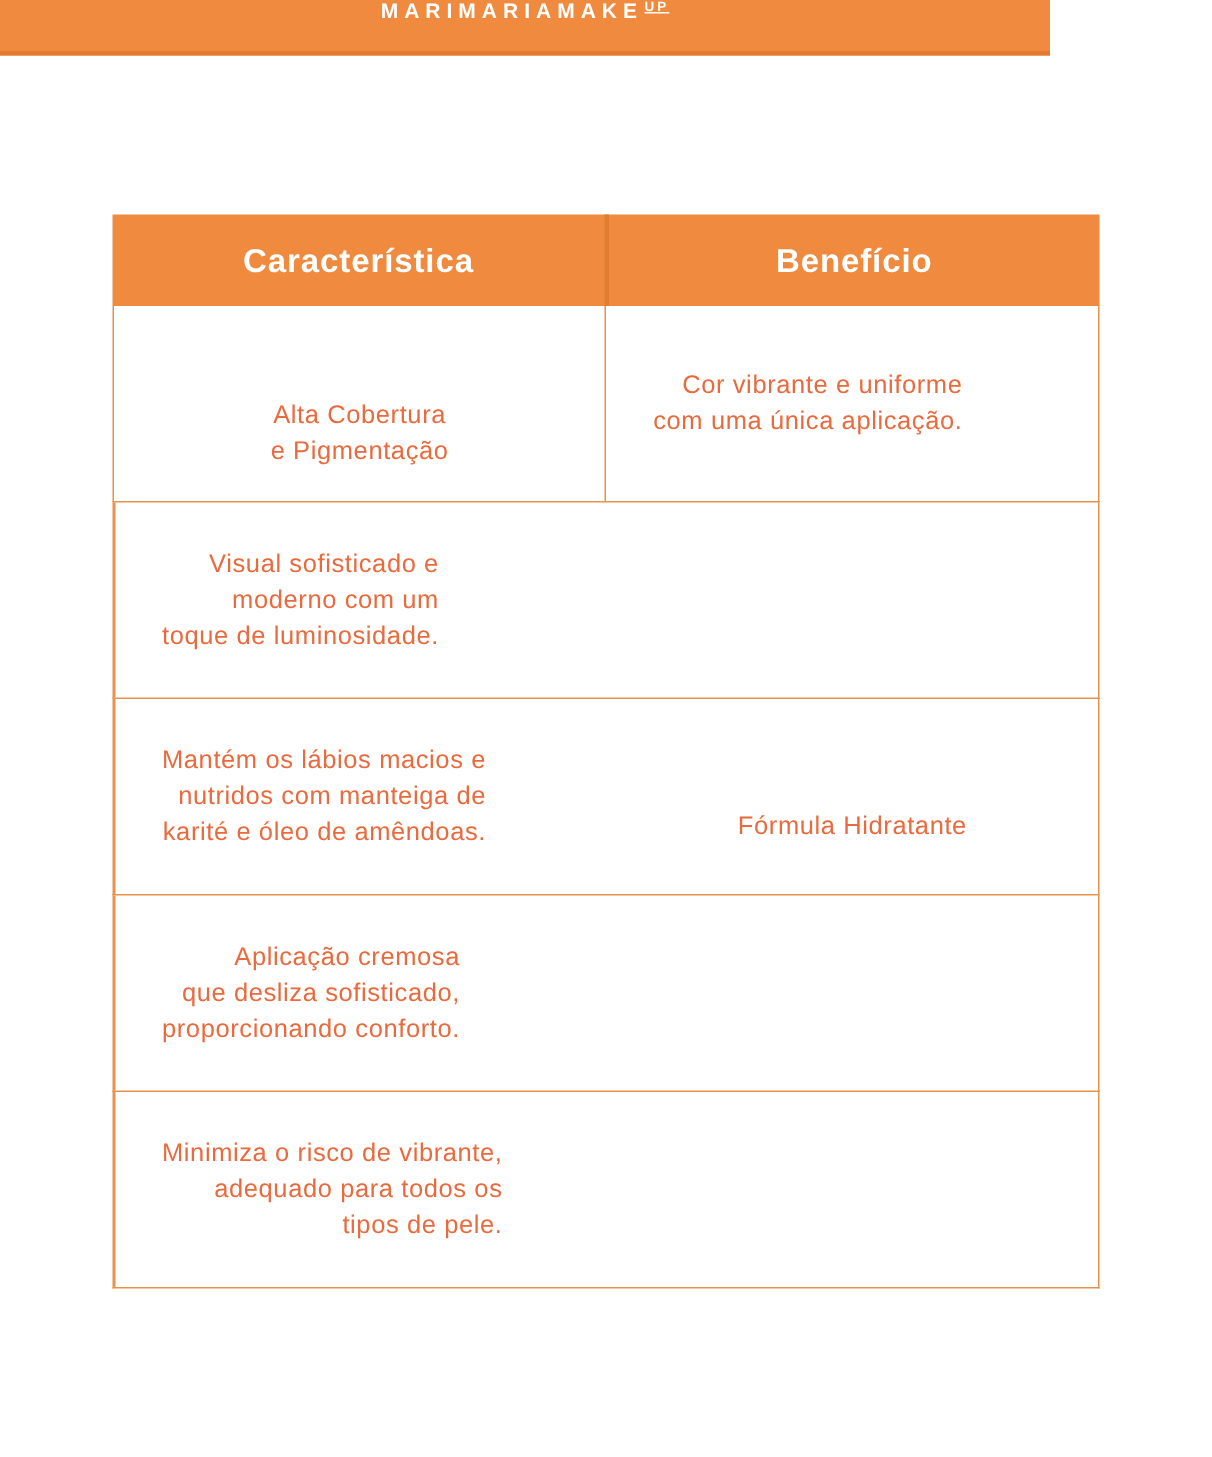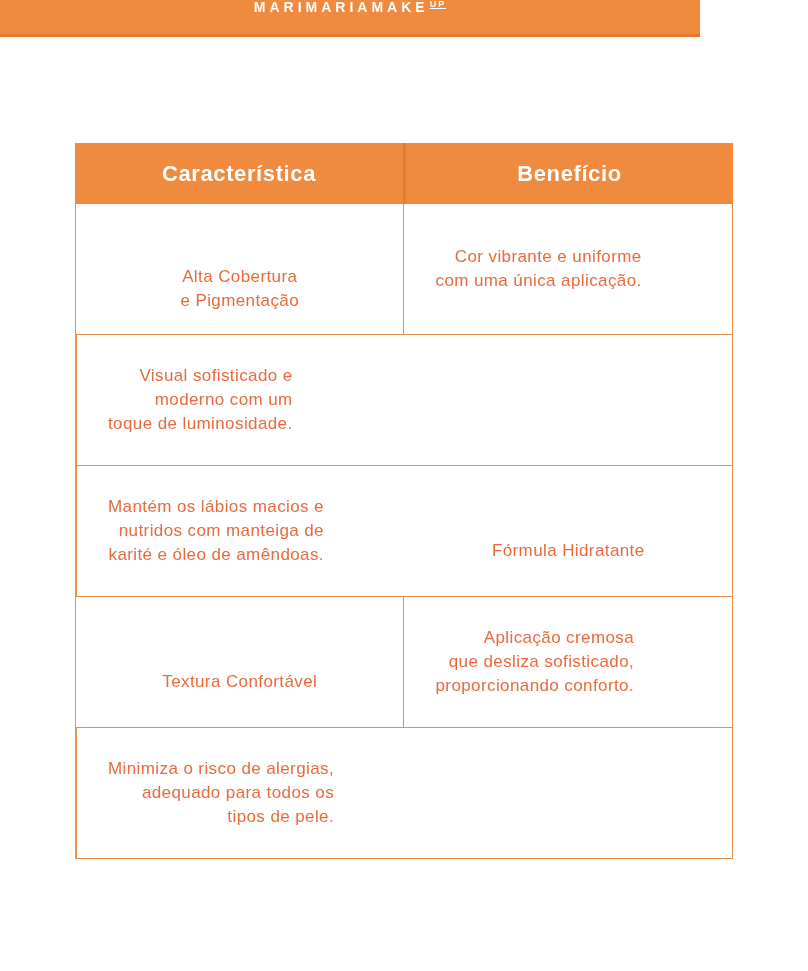--- a/index.html
+++ b/index.html
@@ -132,25 +132,24 @@
 moderno com um
 toque de luminosidade.</div>
         </div>
         <div class="row">
           <div class="cell cell-right">Mantém os lábios macios e
 nutridos com manteiga de
 karité e óleo de amêndoas.</div>
           <div class="cell cell-left">Fórmula Hidratante</div>
         </div>
         <div class="row">
-          <div class="cell cell-left">Textura Confortável</div>
           <div class="cell cell-right">Aplicação cremosa
 que desliza sofisticado,
 proporcionando conforto.</div>
         </div>
         <div class="row">
-          <div class="cell cell-right">Minimiza o risco de alergias,
+          <div class="cell cell-right">Minimiza o risco de vibrante,
 adequado para todos os
 tipos de pele.</div>
         </div>
       </div>
   </div>
 </main>
 
 </body></html>

